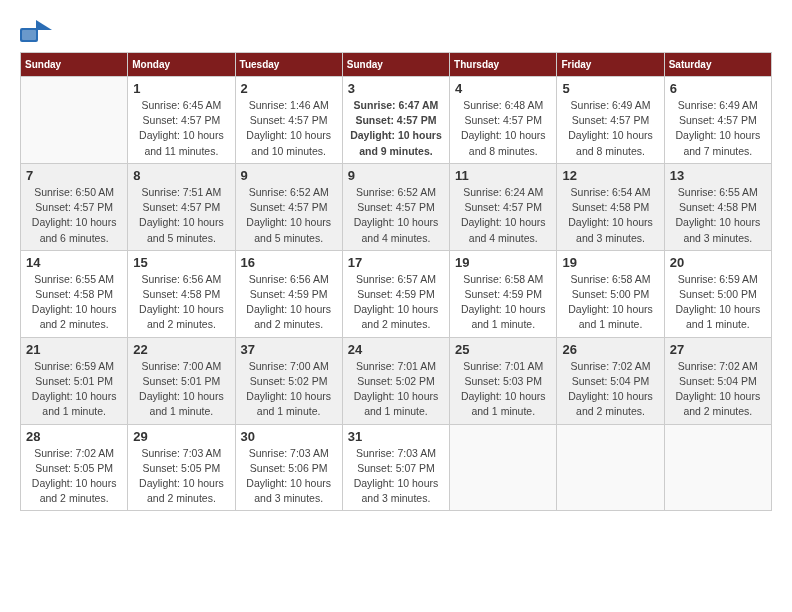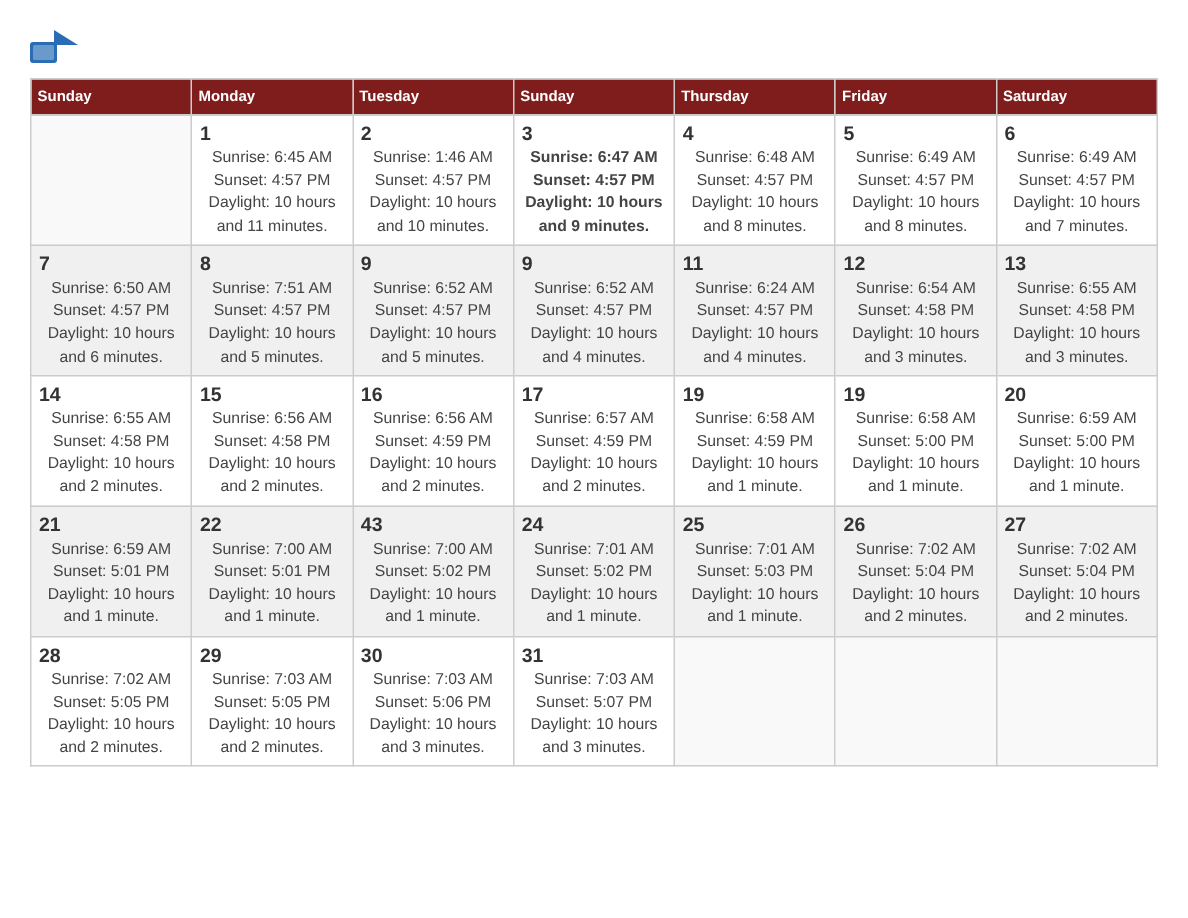--- a/index.html
+++ b/index.html
@@ -271,21 +271,21 @@
 and 1 minute.</div>
         </td>
         <td>
           <span class="day-number">22</span>
           <div class="day-info" style="white-space: pre-line;">Sunrise: 7:00 AM
 Sunset: 5:01 PM
 Daylight: 10 hours
 and 1 minute.</div>
         </td>
         <td>
-          <span class="day-number">43</span>
+          <span class="day-number">37</span>
           <div class="day-info" style="white-space: pre-line;">Sunrise: 7:00 AM
 Sunset: 5:02 PM
 Daylight: 10 hours
 and 1 minute.</div>
         </td>
         <td>
           <span class="day-number">24</span>
           <div class="day-info" style="white-space: pre-line;">Sunrise: 7:01 AM
 Sunset: 5:02 PM
 Daylight: 10 hours

